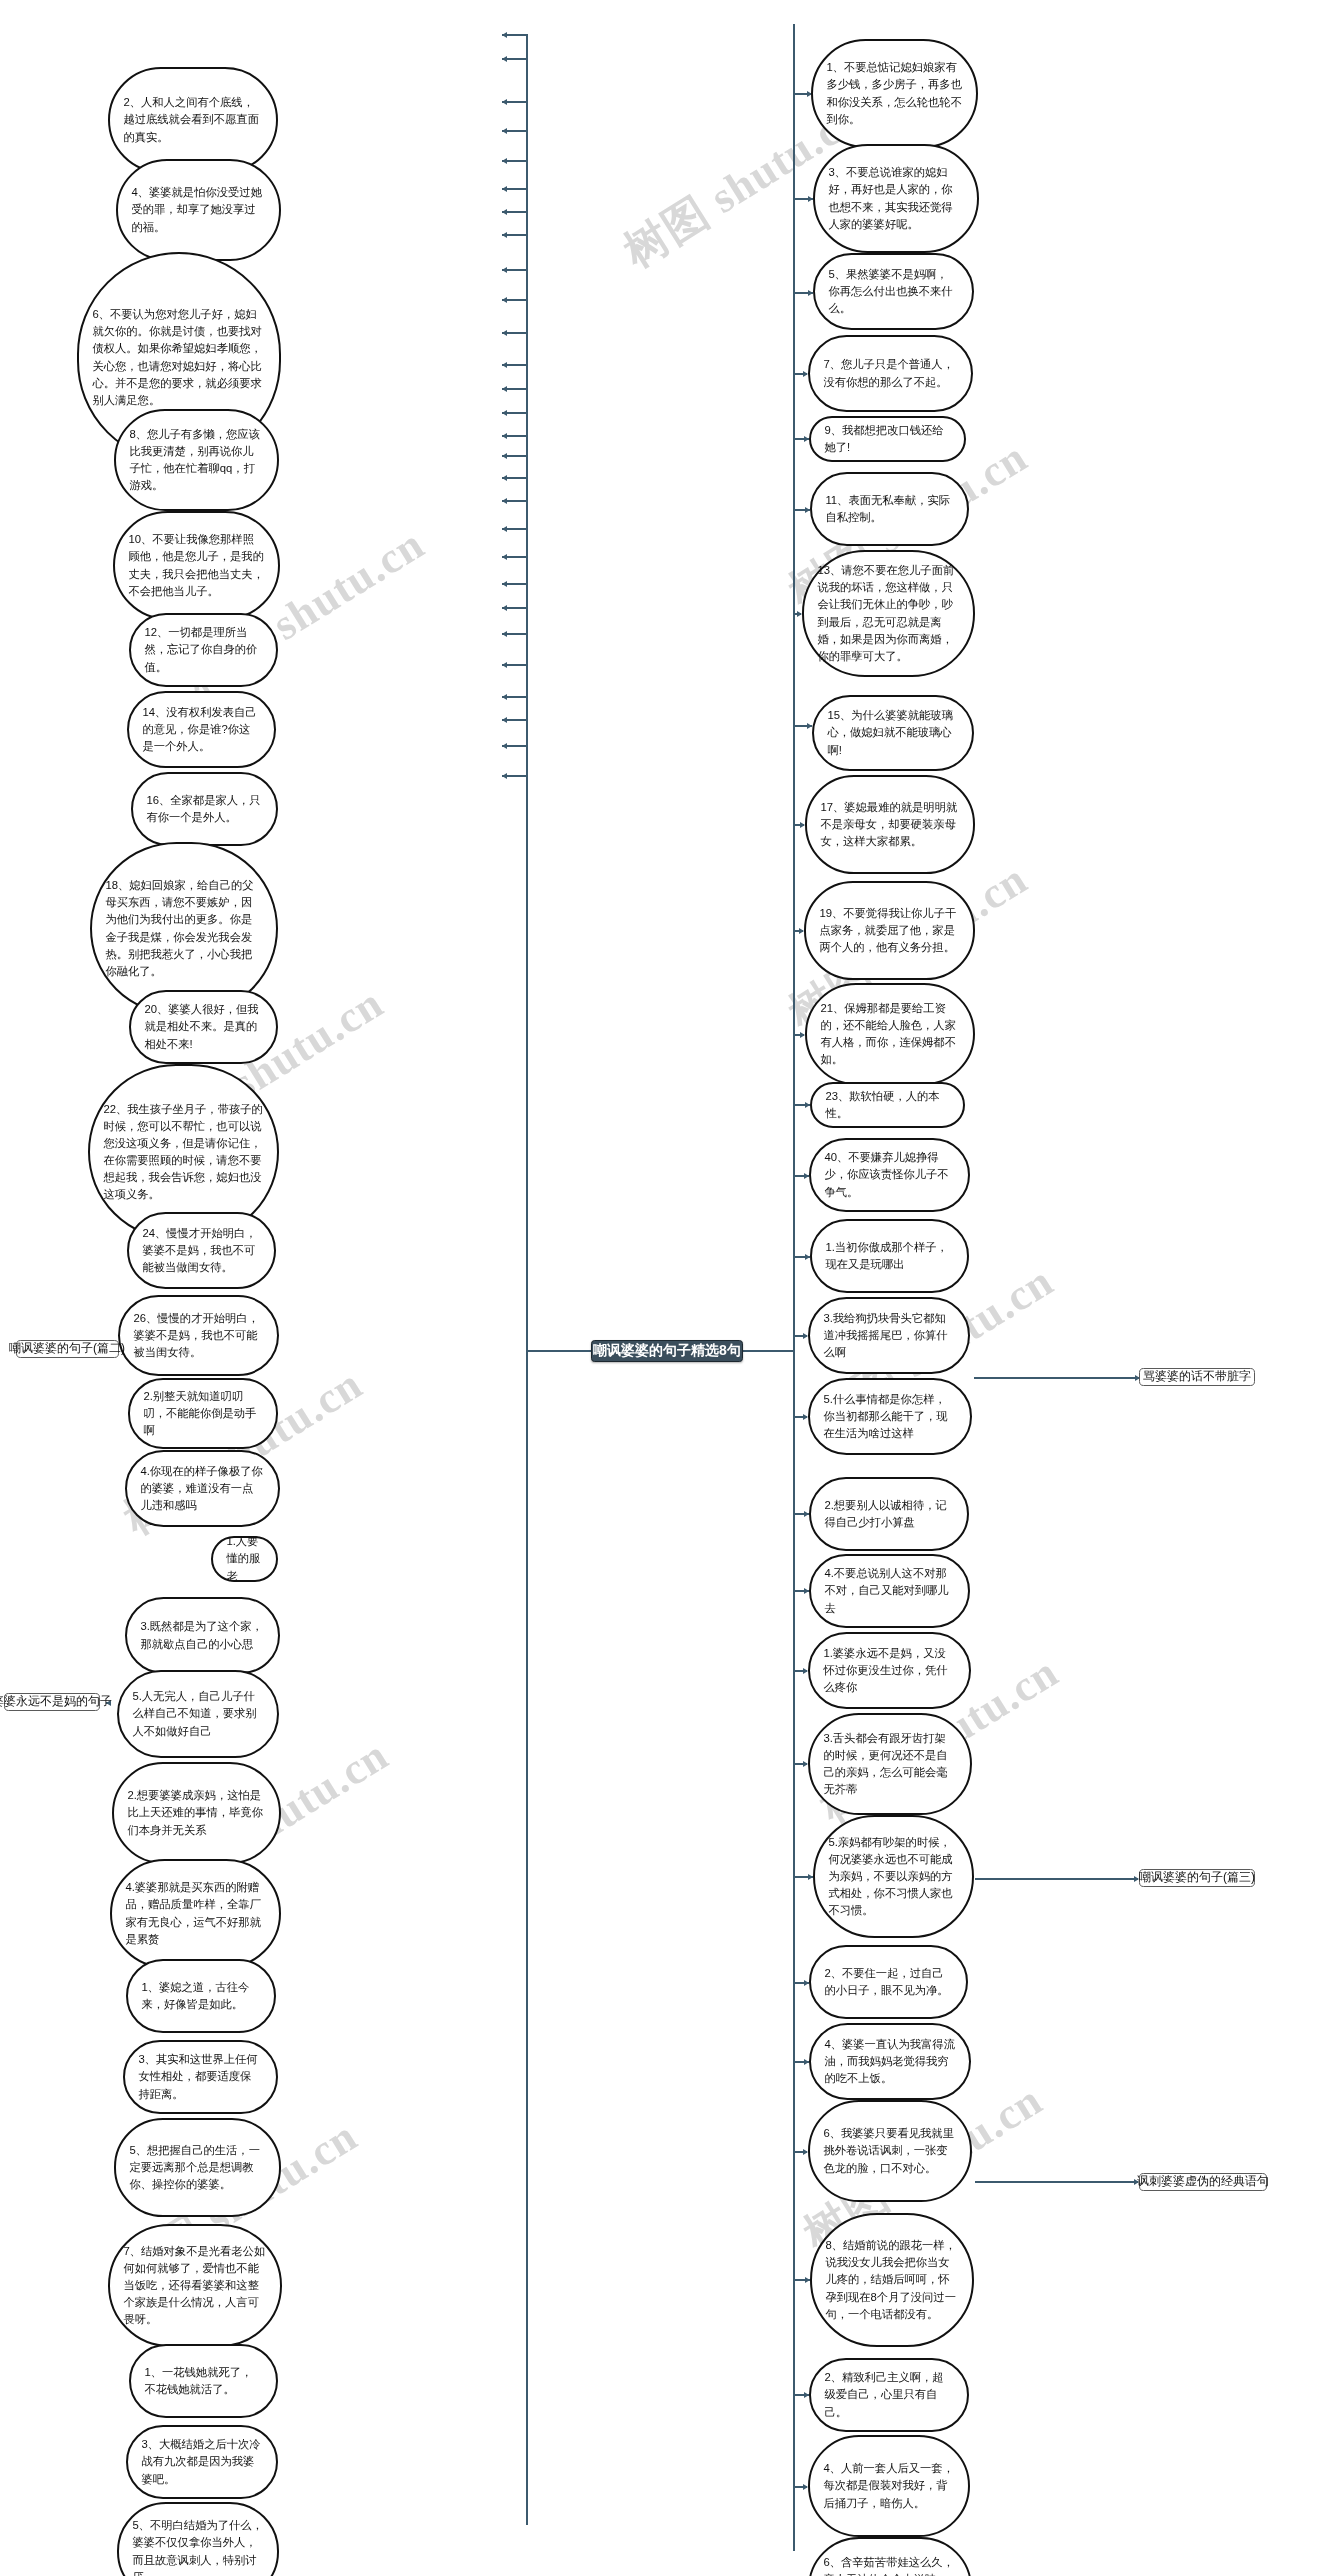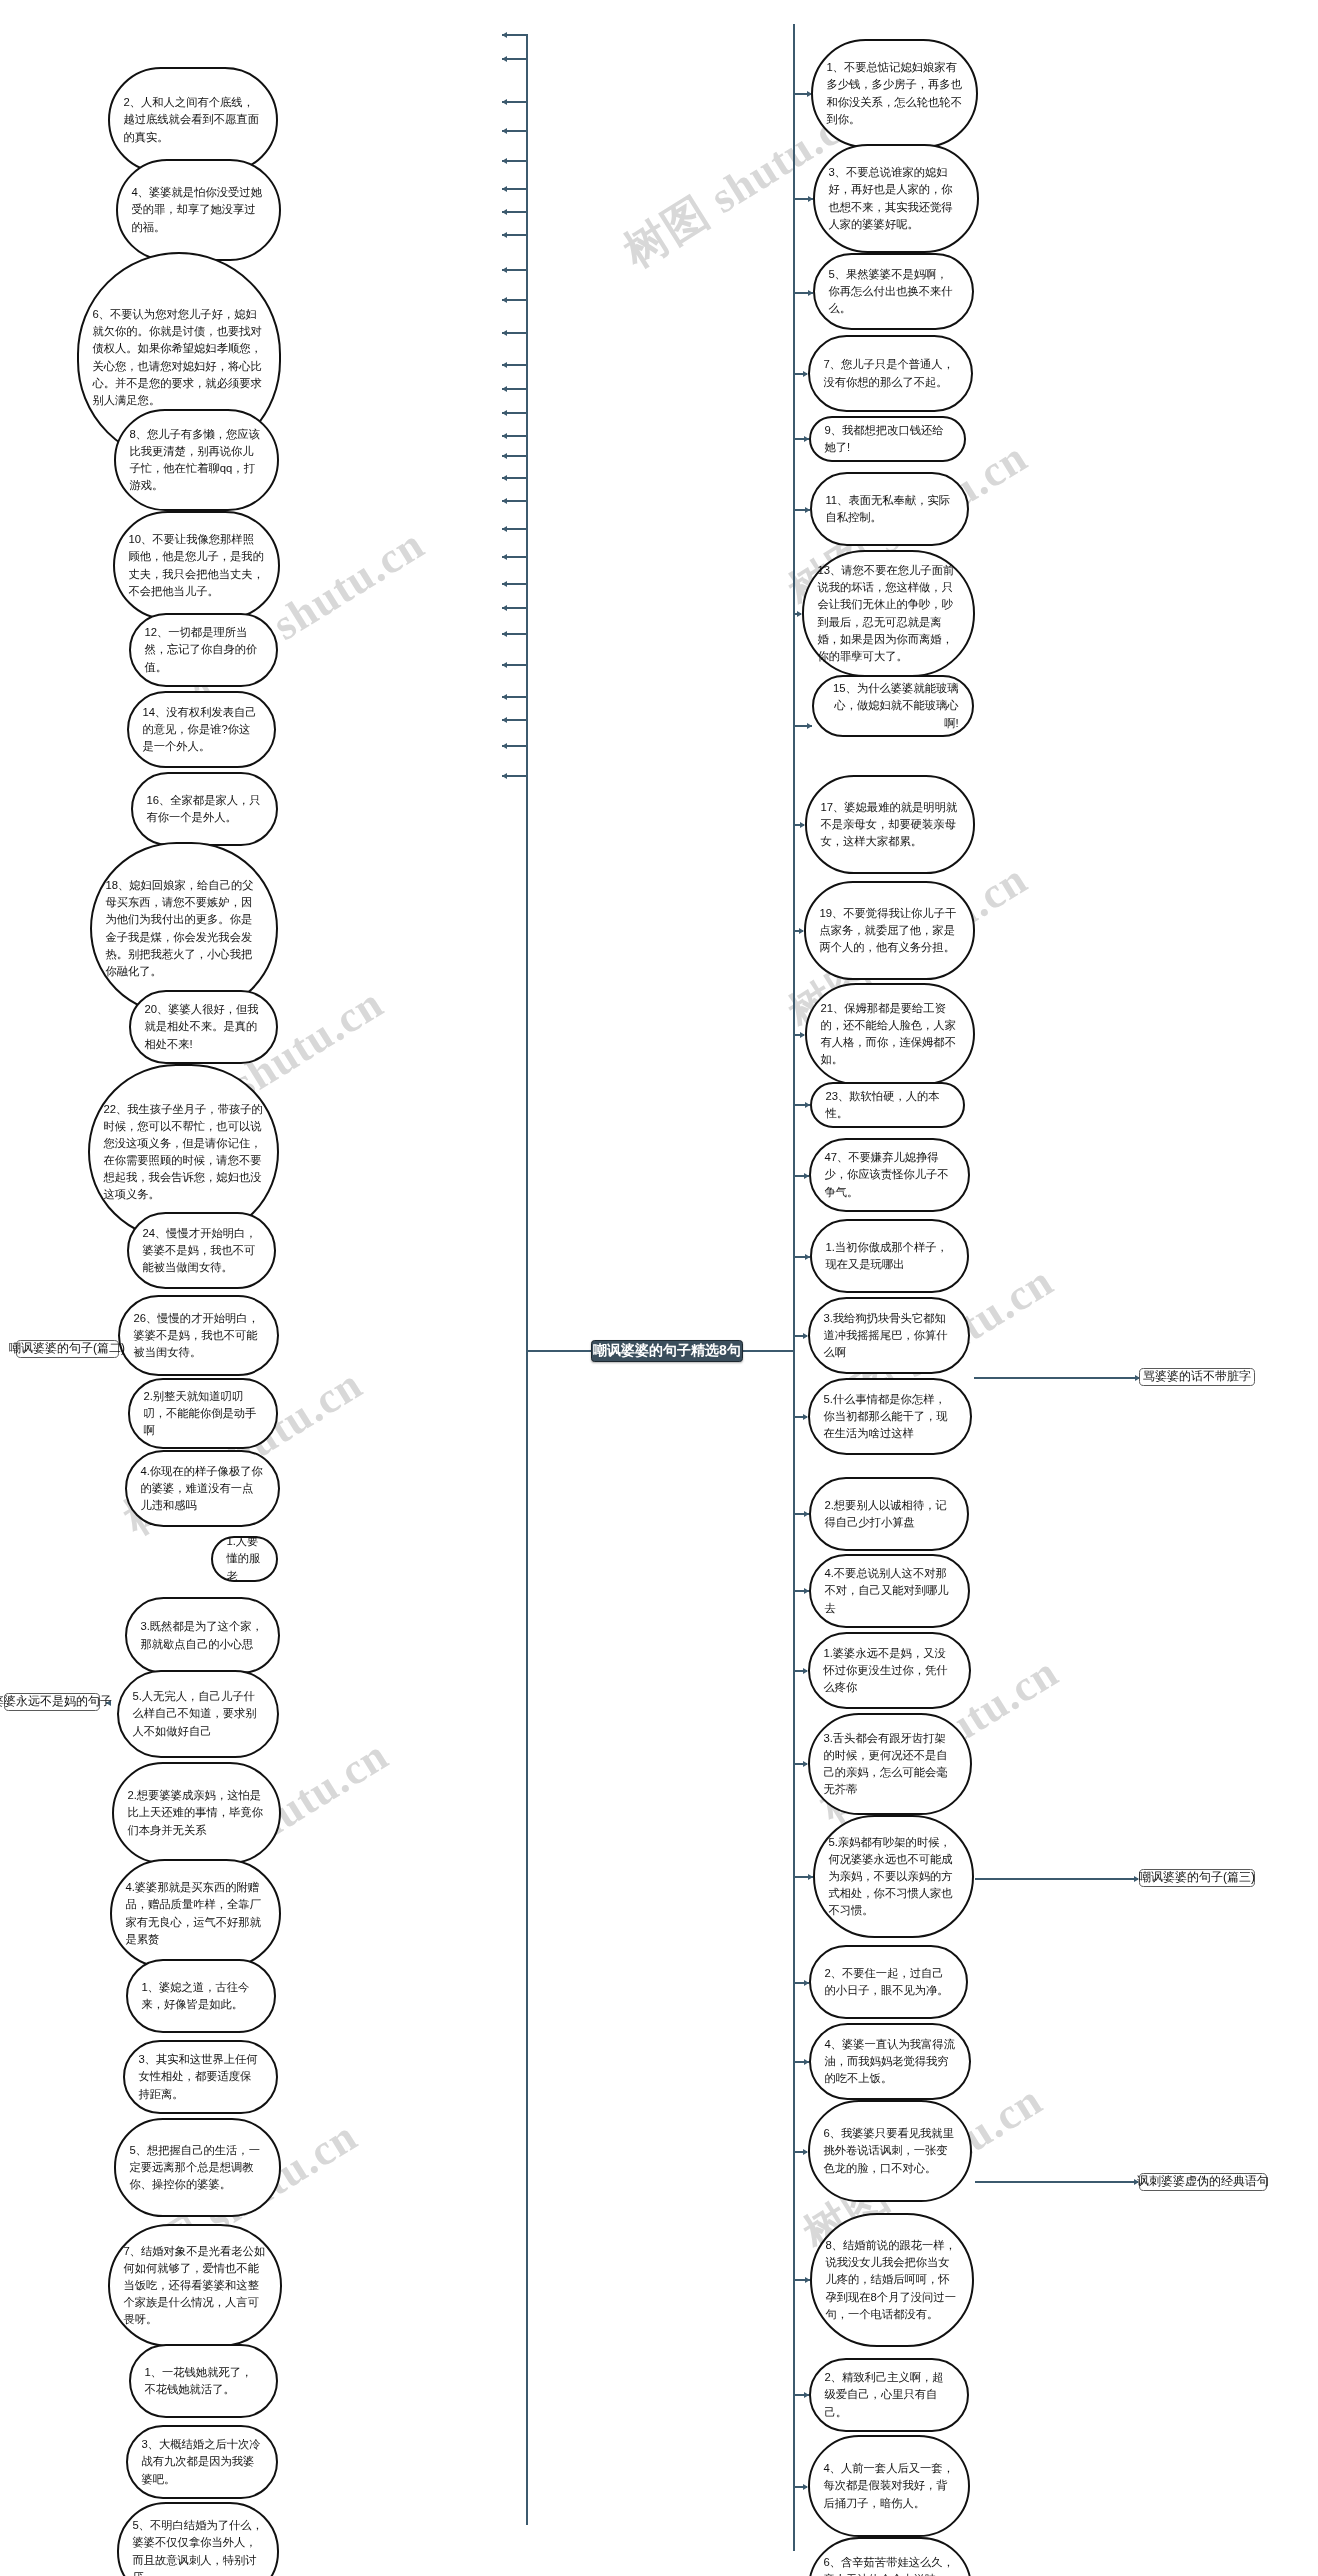--- a/index.html
+++ b/index.html
@@ -252,37 +252,37 @@
     </div>
     <div class="node" style="top: 416px; height: 46px; left: 809px; width: 157px; border-radius: 23px;">
       <span>9、我都想把改口钱还给她了!</span>
     </div>
     <div class="node" style="top: 472px; height: 74px; left: 810px; width: 159px; border-radius: 37px;">
       <span>11、表面无私奉献，实际自私控制。</span>
     </div>
     <div class="node" style="top: 550px; height: 127px; left: 802px; width: 173px; border-radius: 63px;">
       <span>13、请您不要在您儿子面前说我的坏话，您这样做，只会让我们无休止的争吵，吵到最后，忍无可忍就是离婚，如果是因为你而离婚，你的罪孽可大了。</span>
     </div>
-    <div class="node" style="top: 675px; height: 62px; left: 812px; width: 162px; border-radius: 39px; text-align: right;">
+    <div class="node" style="top: 695px; height: 76px; left: 812px; width: 162px; border-radius: 39px;">
       <span>15、为什么婆婆就能玻璃心，做媳妇就不能玻璃心啊!</span>
     </div>
     <div class="node" style="top: 775px; height: 99px; left: 805px; width: 170px; border-radius: 49px;">
       <span>17、婆媳最难的就是明明就不是亲母女，却要硬装亲母女，这样大家都累。</span>
     </div>
     <div class="node" style="top: 881px; height: 99px; left: 804px; width: 171px; border-radius: 49px;">
       <span>19、不要觉得我让你儿子干点家务，就委屈了他，家是两个人的，他有义务分担。</span>
     </div>
     <div class="node" style="top: 983px; height: 102px; left: 805px; width: 170px; border-radius: 51px;">
       <span>21、保姆那都是要给工资的，还不能给人脸色，人家有人格，而你，连保姆都不如。</span>
     </div>
     <div class="node" style="top: 1082px; height: 46px; left: 810px; width: 155px; border-radius: 23px;">
       <span>23、欺软怕硬，人的本性。</span>
     </div>
     <div class="node" style="top: 1138px; height: 74px; left: 809px; width: 161px; border-radius: 37px;">
-      <span>47、不要嫌弃儿媳挣得少，你应该责怪你儿子不争气。</span>
+      <span>40、不要嫌弃儿媳挣得少，你应该责怪你儿子不争气。</span>
     </div>
     <div class="node" style="top: 1219px; height: 74px; left: 810px; width: 159px; border-radius: 37px;">
       <span>1.当初你傲成那个样子，现在又是玩哪出</span>
     </div>
     <div class="node" style="top: 1297px; height: 77px; left: 808px; width: 162px; border-radius: 39px;">
       <span>3.我给狗扔块骨头它都知道冲我摇摇尾巴，你算什么啊</span>
     </div>
     <div class="node" style="top: 1378px; height: 77px; left: 808px; width: 164px; border-radius: 39px;">
       <span>5.什么事情都是你怎样，你当初都那么能干了，现在生活为啥过这样</span>
     </div>

